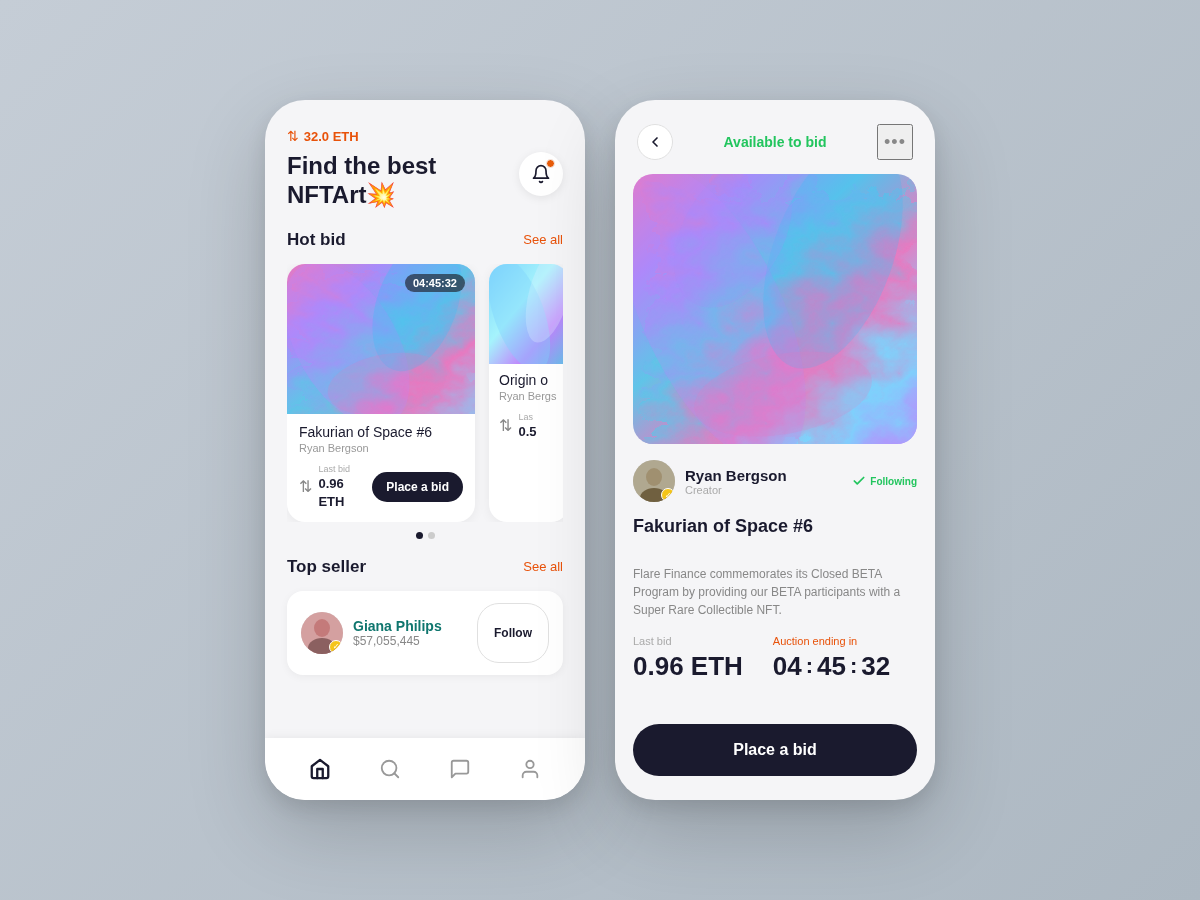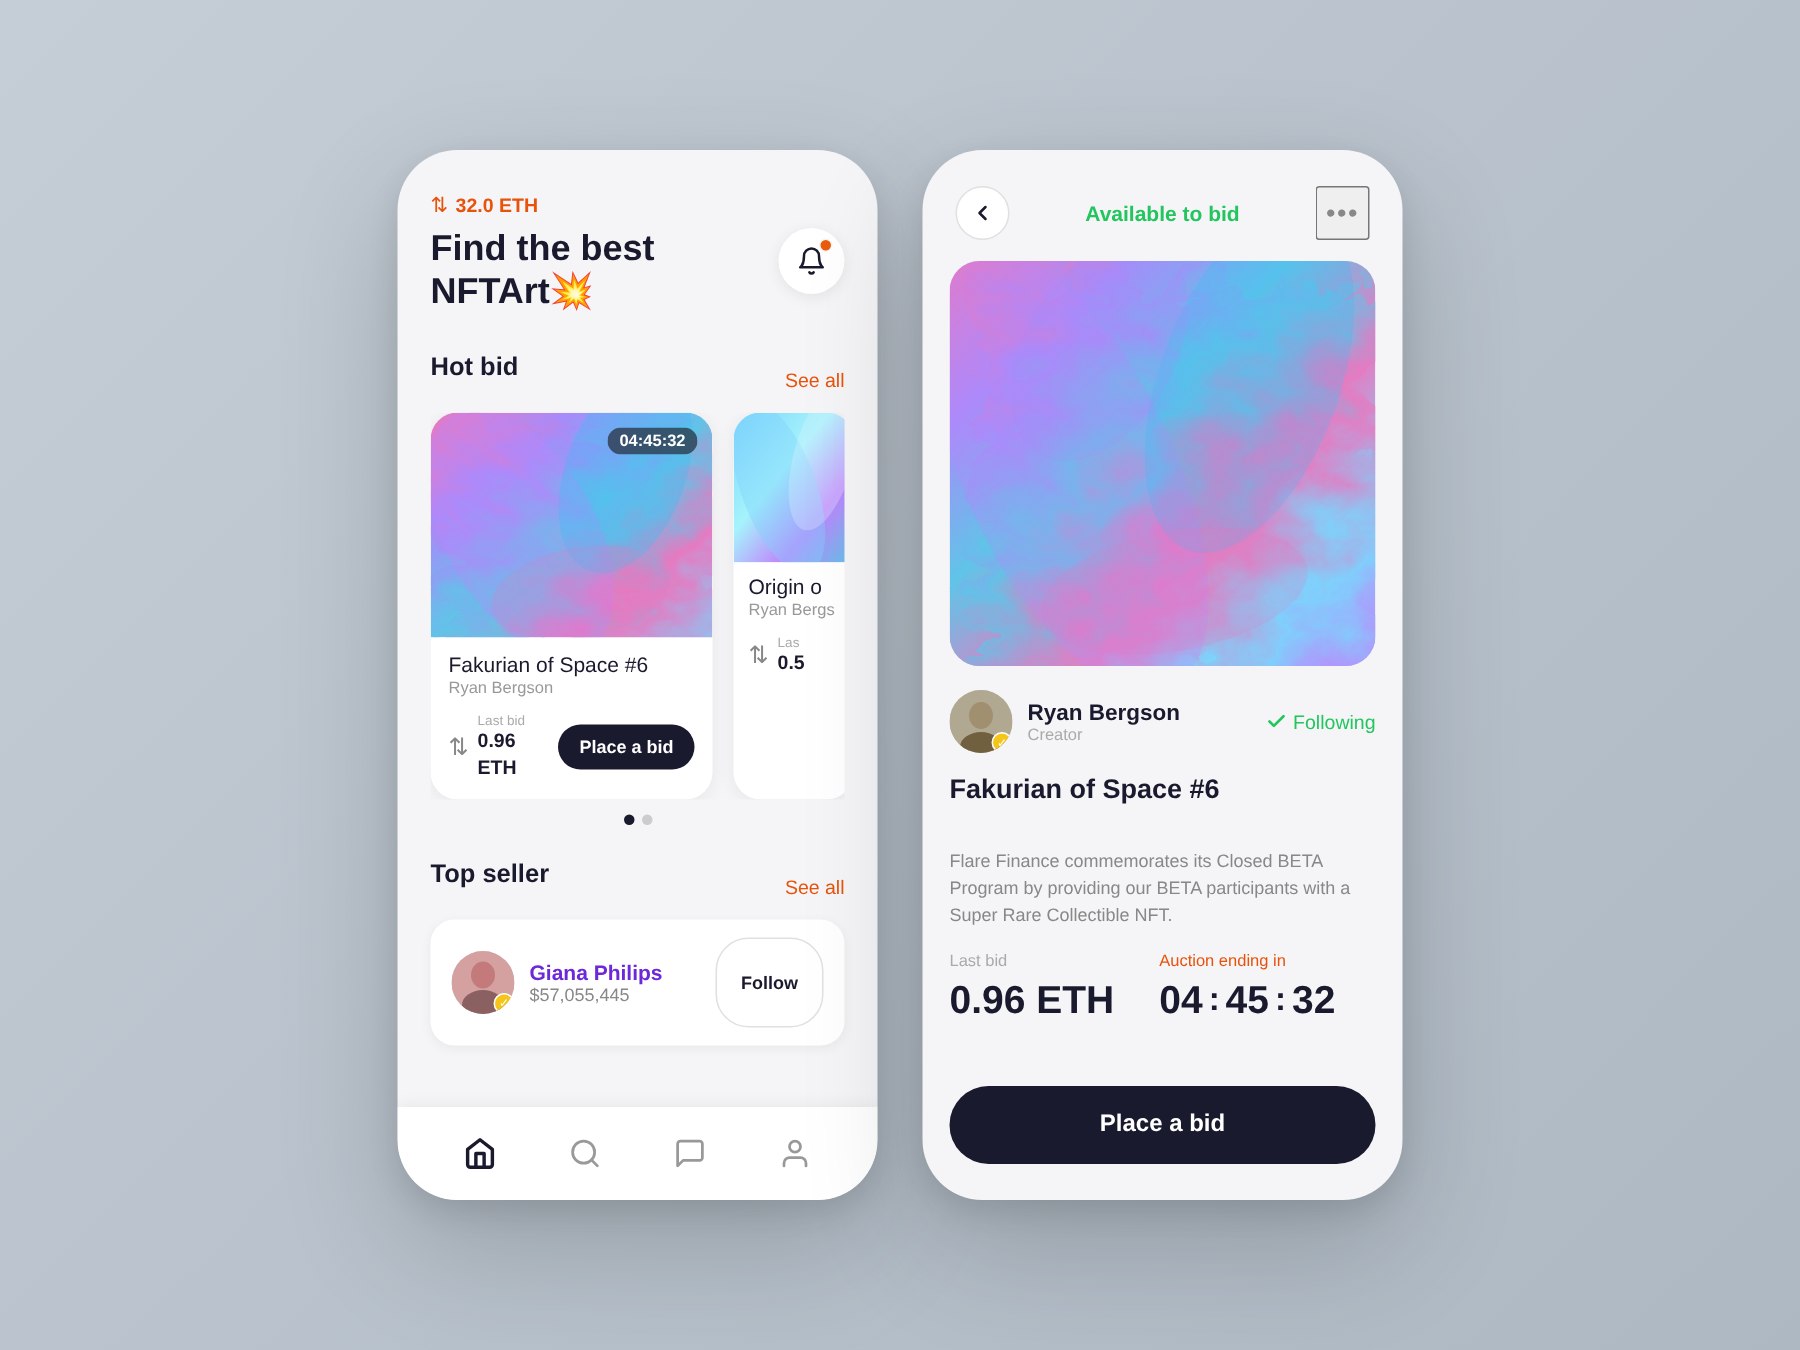--- a/index.html
+++ b/index.html
@@ -104,21 +104,20 @@
     .section-title {
       font-size: 17px;
       font-weight: 700;
       color: #1a1a2e;
     }
     .see-all {
       font-size: 13px;
       color: #e8520a;
       font-weight: 500;
       cursor: pointer;
-      margin-top: 16px;
     }
 
     
     .cards-row {
       display: flex;
       gap: 14px;
       margin-bottom: 10px;
       overflow: hidden;
     }
 
@@ -268,21 +267,21 @@
       font-size: 8px;
       color: white;
       border: 1.5px solid white;
     }
     .seller-info {
       flex: 1;
     }
     .seller-name {
       font-size: 14px;
       font-weight: 700;
-      color: #6d28d9;
+      color: #0f766e;
     }
     .seller-amount {
       font-size: 12px;
       color: #888;
     }
     .follow-btn {
       background: white;
       border: 1.5px solid #e0e0e0;
       color: #1a1a2e;
       border-radius: 22px;
@@ -404,22 +403,22 @@
     }
     .creator-role {
       font-size: 11px;
       color: #aaa;
     }
     .following-badge {
       display: flex;
       align-items: center;
       gap: 4px;
       color: #22c55e;
-      font-size: 13px;
-      font-weight: 400;
+      font-size: 10px;
+      font-weight: 700;
     }
 
     .nft-detail-section {
       padding: 0 18px;
       flex: 1;
     }
     .nft-detail-name {
       font-size: 18px;
       font-weight: 800;
       color: #1a1a2e;

